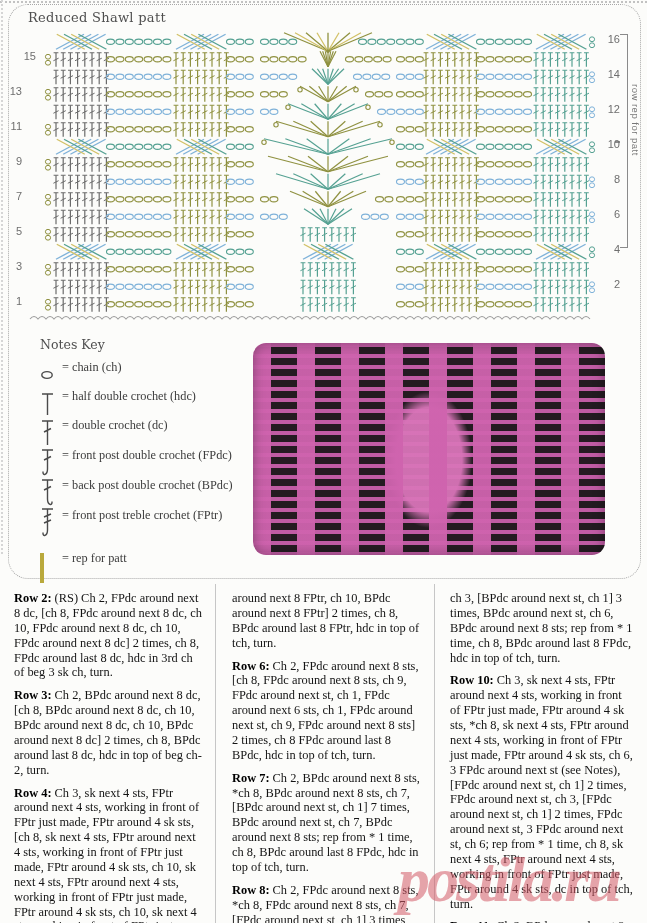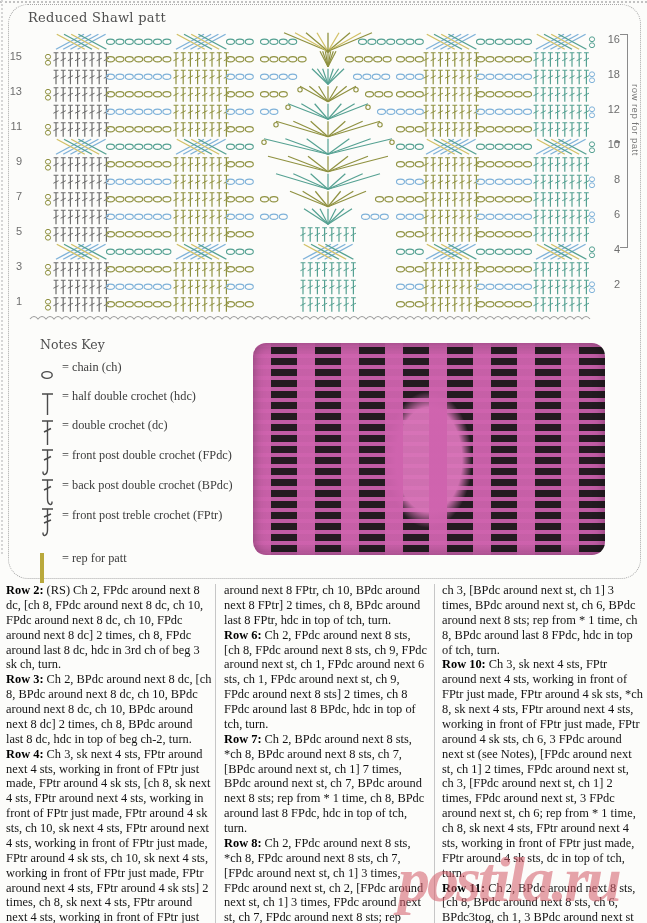--- a/index.html
+++ b/index.html
@@ -29,21 +29,21 @@
   .key-label{font-size:12.3px;color:#3c3c3c;}
   .rep-bar{width:3.5px;height:30px;background:#b9a93c;}
   .swatch-photo{position:absolute;left:253px;top:343px;width:352px;height:212px;border-radius:13px;
         background-color:#241b21;
         background:
           repeating-linear-gradient(90deg, rgba(207,99,174,0.95) 0 18px, rgba(207,99,174,0) 18px 44px),
           radial-gradient(ellipse 60px 95px at 50% 55%, rgba(216,116,184,.95) 0 55%, rgba(216,116,184,0) 72%),
           repeating-linear-gradient(180deg, #c05ca4 0 4px, #241b21 4px 11px);
         box-shadow:inset 0 0 12px rgba(0,0,0,.35);}
   .column{position:absolute;top:583px;font-size:12.4px;line-height:1.2;color:#141414;}
-  .column p{margin:0;}
+  .column p{margin:8px;}
   .column b{font-weight:bold;color:#000;}
   #col0{left:6px;width:206px;}
   #col1{left:224px;width:204px;}
   #col2{left:442px;width:201px;}
   .column-divider{position:absolute;top:584px;height:339px;border-left:1px solid #c6c6c6;}
   #div0{left:215px;} #div1{left:434px;}
   .watermark{position:absolute;left:398px;top:843px;font-family:"Liberation Serif",serif;
         font-style:italic;font-weight:bold;font-size:64px;letter-spacing:-3px;
         opacity:.55;white-space:nowrap;z-index:6;pointer-events:none;}
 </style>
@@ -2064,29 +2064,29 @@
   <div class="column" id="col2">
       <p>ch 3, [BPdc around next st, ch 1] 3 times, BPdc around next st, ch 6, BPdc around next 8 sts; rep from * 1 time, ch 8, BPdc around last 8 FPdc, hdc in top of tch, turn.</p>
       <p><b>Row 10: </b>Ch 3, sk next 4 sts, FPtr around next 4 sts, working in front of FPtr just made, FPtr around 4 sk sts, *ch 8, sk next 4 sts, FPtr around next 4 sts, working in front of FPtr just made, FPtr around 4 sk sts, ch 6, 3 FPdc around next st (see Notes), [FPdc around next st, ch 1] 2 times, FPdc around next st, ch 3, [FPdc around next st, ch 1] 2 times, FPdc around next st, 3 FPdc around next st, ch 6; rep from * 1 time, ch 8, sk next 4 sts, FPtr around next 4 sts, working in front of FPtr just made, FPtr around 4 sk sts, dc in top of tch, turn.</p>
       <p><b>Row 11: </b>Ch 2, BPdc around next 8 sts, [ch 8, BPdc around next 8 sts, ch 6, BPdc3tog, ch 1, 3 BPdc around next st (see Notes), BPdc around next st, ch 1, BPdc around next st, ch 3, BPdc around next st, ch 1, BPdc around next st, 3 BPdc around next st, ch 1, BPdc3tog, ch 6, BPdc around</p>
     </div>
 
   <div class="column-divider" id="div0"></div>
   <div class="column-divider" id="div1"></div>
 
   <div class="watermark" style="color: rgb(212, 91, 104);">postila.ru</div>
-<span class="rownum" style="top: 50.25px; left: 6px;">15</span>
+<span class="rownum" style="top: 50.25px; left: 20px;">15</span>
     <span class="rownum" style="top: 85.25px; left: 6px;">13</span>
     <span class="rownum" style="top: 120.25px; left: 6px;">11</span>
     <span class="rownum" style="top: 155.25px; left: 6px;">9</span>
     <span class="rownum" style="top: 190.25px; left: 6px;">7</span>
     <span class="rownum" style="top: 225.25px; left: 6px;">5</span>
     <span class="rownum" style="top: 260.25px; left: 6px;">3</span>
     <span class="rownum" style="top: 295.25px; left: 6px;">1</span>
     <span class="rownum right" style="top: 32.75px; left: 604px;">16</span>
-    <span class="rownum right" style="top: 67.75px; left: 604px;">18</span>
+    <span class="rownum right" style="top: 67.75px; left: 604px;">14</span>
     <span class="rownum right" style="top: 102.75px; left: 604px;">12</span>
     <span class="rownum right" style="top: 137.75px; left: 604px;">10</span>
     <span class="rownum right" style="top: 172.75px; left: 604px;">8</span>
     <span class="rownum right" style="top: 207.75px; left: 604px;">6</span>
     <span class="rownum right" style="top: 242.75px; left: 604px;">4</span>
     <span class="rownum right" style="top: 277.75px; left: 604px;">2</span>
   </div>
 
 </body></html>

